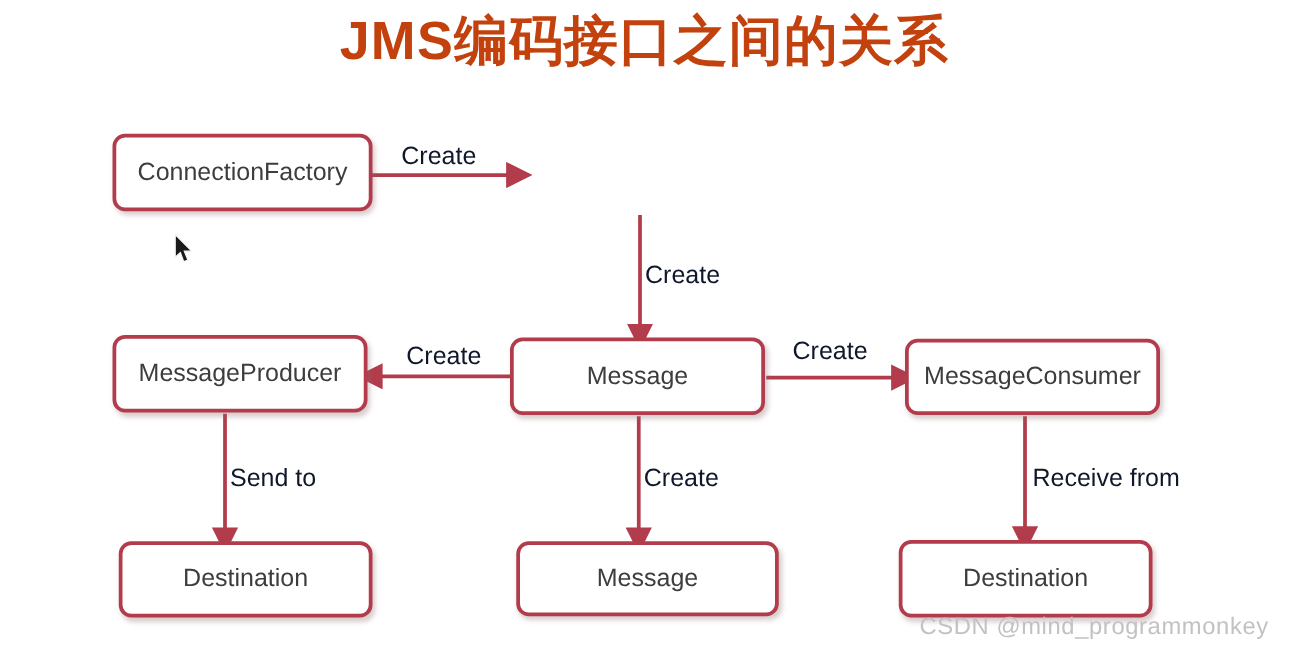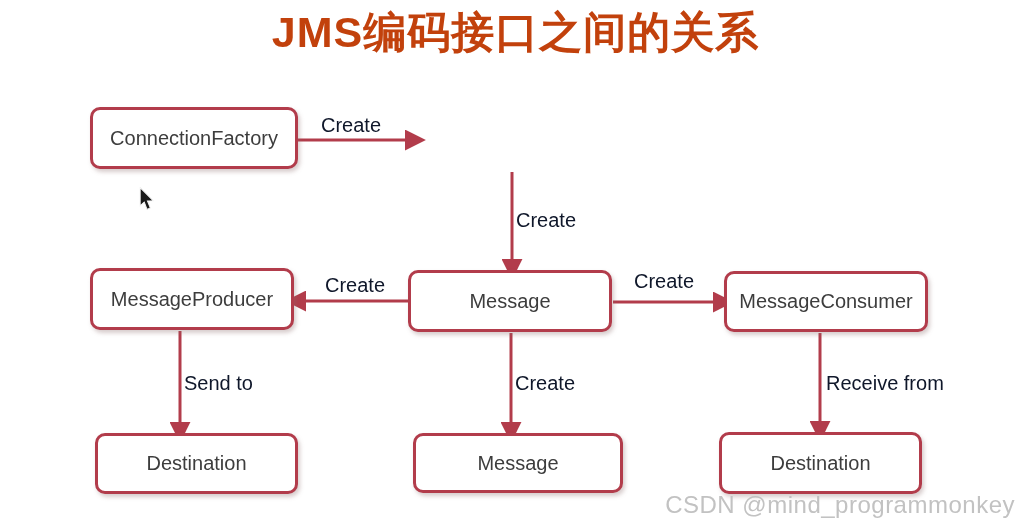--- a/index.html
+++ b/index.html
@@ -63,21 +63,21 @@
   .pos-e1 { left: 516px; top: 209px; }
   .pos-e2 { left: 325px; top: 274px; }
   .pos-e3 { left: 634px; top: 270px; }
   .pos-e4 { left: 184px; top: 372px; }
   .pos-e5 { left: 515px; top: 372px; }
   .pos-e6 { left: 826px; top: 372px; }
   .watermark {
     position: absolute;
     top: 491px;
     right: 16px;
-    font-size: 24px;
+    font-size: 19px;
     color: #c2c2c2;
     letter-spacing: 0.5px;
   }
   .cursor {
     position: absolute;
     left: 139px;
     top: 187px;
     width: 16px;
     height: 24px;
   }

